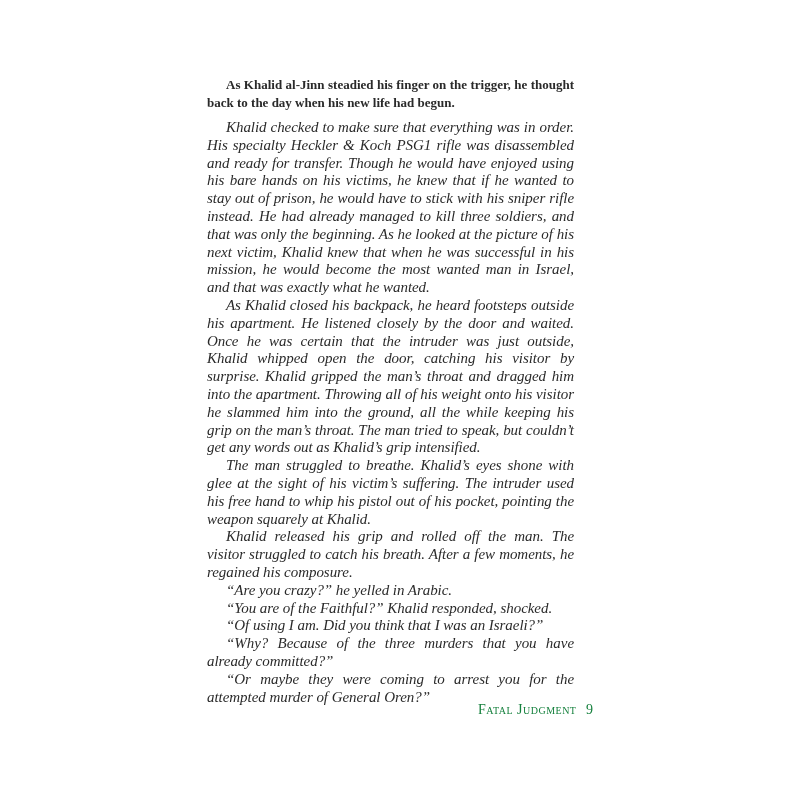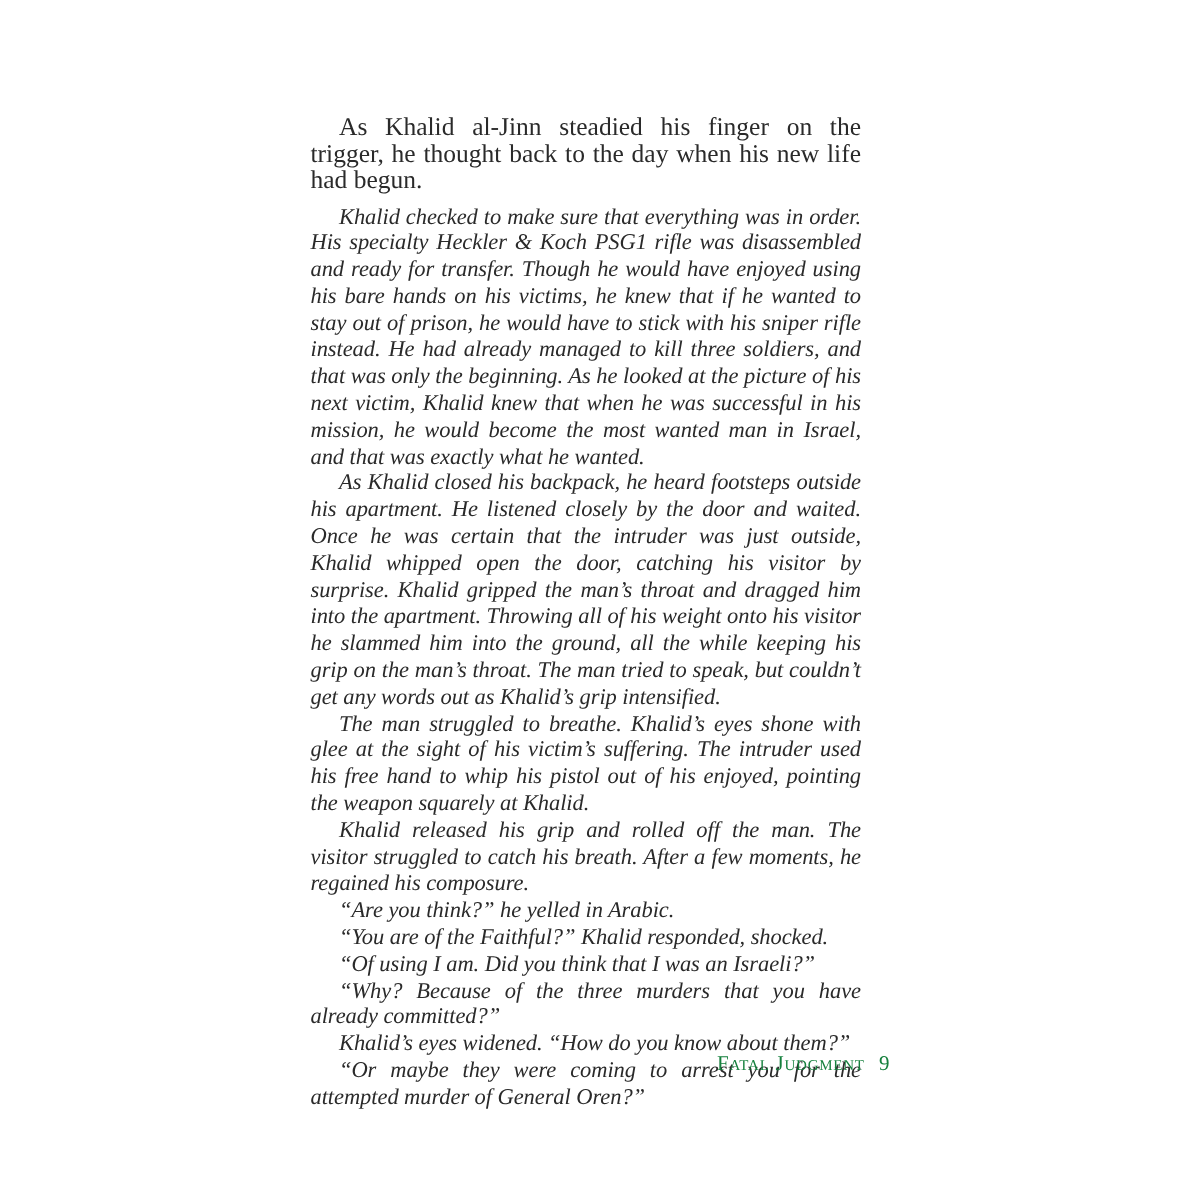--- a/index.html
+++ b/index.html
@@ -1,41 +1,40 @@
 <!DOCTYPE html>
 <html><head>
 <meta charset="utf-8">
 <style>
   html, body { margin:0; padding:0; }
   body { width:800px; height:800px; background:#ffffff; position:relative; overflow:hidden; }
   .page { position:absolute; left:207px; top:76px; width:367px; color:#2a2a2a;
           font-family:"DejaVu Serif","Liberation Serif",serif; }
   .p { margin:0; font-size:12.6px; line-height:17.8px; text-align:justify; text-indent:19px; }
-  .roman { font-family:"Liberation Serif","DejaVu Serif",serif; font-size:17px; line-height:17.5px; }
+  .roman { font-family:"Liberation Serif","DejaVu Serif",serif; font-size:13px; line-height:17.5px;font-weight:bold; }
   .it { font-family:"Liberation Serif","DejaVu Serif",serif; font-style:italic; font-size:15px; letter-spacing:-0.05px; }
   .gap { height:8px; }
   .footer { position:absolute; top:702px; left:478px; width:120px; height:18px;
             font-family:"Liberation Serif","DejaVu Serif",serif; color:#15803d; }
   .title { position:absolute; left:0; top:0; font-size:14px; font-variant:small-caps; letter-spacing:0.5px; white-space:nowrap; }
   .num { position:absolute; left:108px; top:0; font-size:14px; }
 </style>
 </head>
 <body>
 
 <div class="page">
   <p class="p roman">As Khalid al-Jinn steadied his finger on the trigger, he thought back to the day when his new life had begun.</p>
   <div class="gap"></div>
   <p class="p it">Khalid checked to make sure that everything was in order. His specialty Heckler &amp; Koch PSG1 rifle was disassembled and ready for transfer. Though he would have enjoyed using his bare hands on his victims, he knew that if he wanted to stay out of prison, he would have to stick with his sniper rifle instead. He had already managed to kill three soldiers, and that was only the beginning. As he looked at the picture of his next victim, Khalid knew that when he was successful in his mission, he would become the most wanted man in Israel, and that was exactly what he wanted.</p>
   <p class="p it">As Khalid closed his backpack, he heard footsteps outside his apartment. He listened closely by the door and waited. Once he was certain that the intruder was just outside, Khalid whipped open the door, catching his visitor by surprise. Khalid gripped the man’s throat and dragged him into the apartment. Throwing all of his weight onto his visitor he slammed him into the ground, all the while keeping his grip on the man’s throat. The man tried to speak, but couldn’t get any words out as Khalid’s grip intensified.</p>
-  <p class="p it">The man struggled to breathe. Khalid’s eyes shone with glee at the sight of his victim’s suffering. The intruder used his free hand to whip his pistol out of his enjoyed, pointing the weapon squarely at Khalid.</p>
+  <p class="p it">The man struggled to breathe. Khalid’s eyes shone with glee at the sight of his victim’s suffering. The intruder used his free hand to whip his pistol out of his pocket, pointing the weapon squarely at Khalid.</p>
   <p class="p it">Khalid released his grip and rolled off the man. The visitor struggled to catch his breath. After a few moments, he regained his composure.</p>
-  <p class="p it">“Are you think?” he yelled in Arabic.</p>
+  <p class="p it">“Are you crazy?” he yelled in Arabic.</p>
   <p class="p it">“You are of the Faithful?” Khalid responded, shocked.</p>
   <p class="p it">“Of using I am. Did you think that I was an Israeli?”</p>
   <p class="p it">“Why? Because of the three murders that you have already committed?”</p>
-  <p class="p it">Khalid’s eyes widened. “How do you know about them?”</p>
   <p class="p it">“Or maybe they were coming to arrest you for the attempted murder of General Oren?”</p>
 </div>
 
 <div class="footer">
   <span class="title">Fatal Judgment</span>
   <span class="num">9</span>
 </div>
 
 </body></html>

